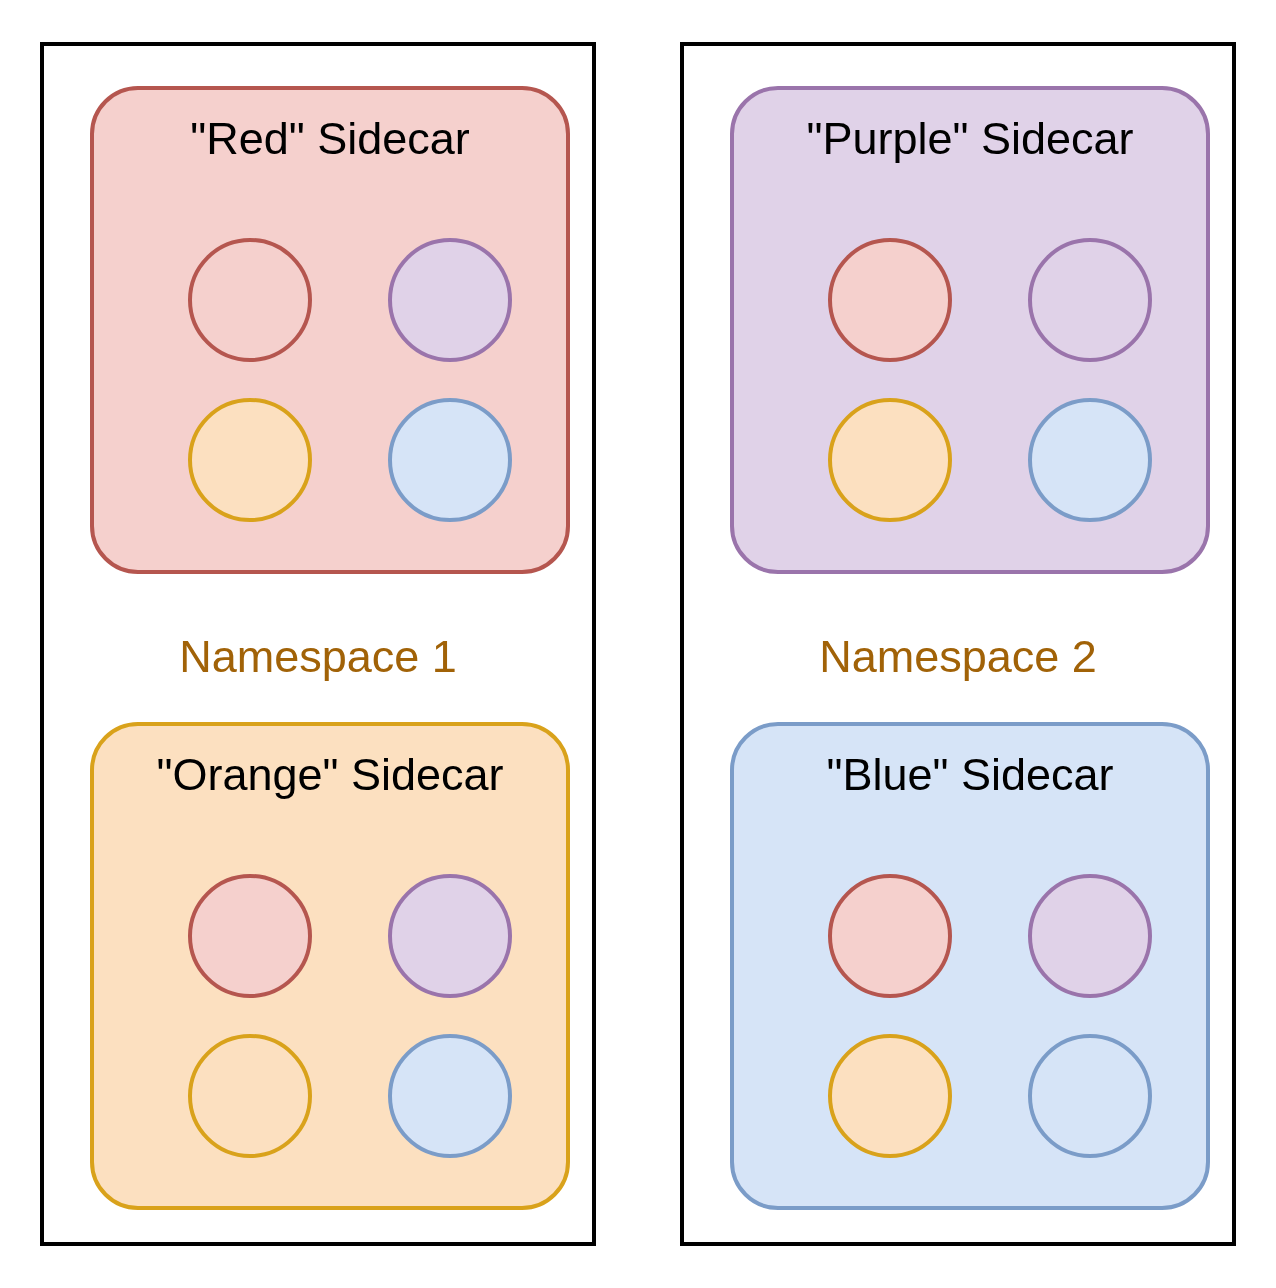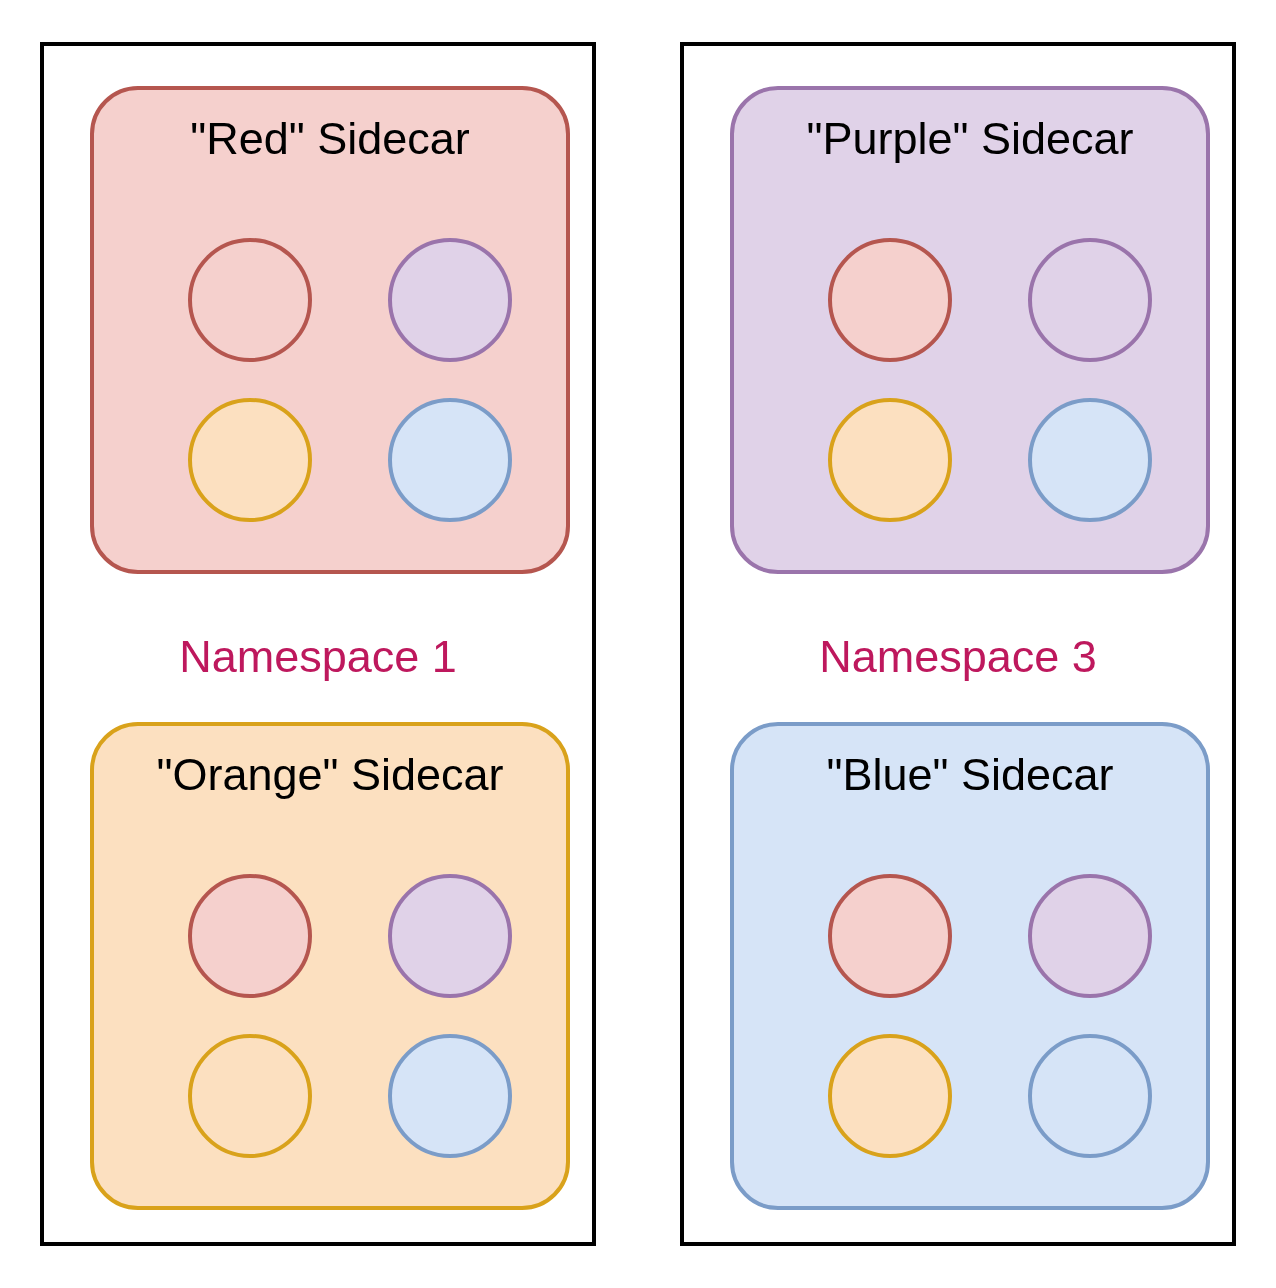--- a/index.html
+++ b/index.html
@@ -37,21 +37,21 @@
 
   
   .namespace-label {
     position: absolute;
     left: 0;
     width: 100%;
     top: 588px;
     text-align: center;
     font-size: 45px;
     line-height: 1;
-    color: #be185d;
+    color: #a16207;
     white-space: nowrap;
     letter-spacing: 0px;
   }
 
   
   .sidecar {
     position: absolute;
     box-sizing: border-box;
     border-style: solid;
     border-width: 4px;
@@ -146,21 +146,21 @@
     <div class="sidecar slot-top tone-purple fill-purple">
       <div class="sidecar-title">"Purple" Sidecar</div>
       <div class="circle-grid">
         <div class="pod-circle col-left  row-top    tone-red    fill-red"></div>
         <div class="pod-circle col-right row-top    tone-purple fill-none"></div>
         <div class="pod-circle col-left  row-bottom tone-orange fill-orange"></div>
         <div class="pod-circle col-right row-bottom tone-blue   fill-blue"></div>
       </div>
     </div>
 
-    <div class="namespace-label">Namespace 3</div>
+    <div class="namespace-label">Namespace 2</div>
 
     <div class="sidecar slot-bottom tone-blue fill-blue">
       <div class="sidecar-title">"Blue" Sidecar</div>
       <div class="circle-grid">
         <div class="pod-circle col-left  row-top    tone-red    fill-red"></div>
         <div class="pod-circle col-right row-top    tone-purple fill-purple"></div>
         <div class="pod-circle col-left  row-bottom tone-orange fill-orange"></div>
         <div class="pod-circle col-right row-bottom tone-blue   fill-none"></div>
       </div>
     </div>

